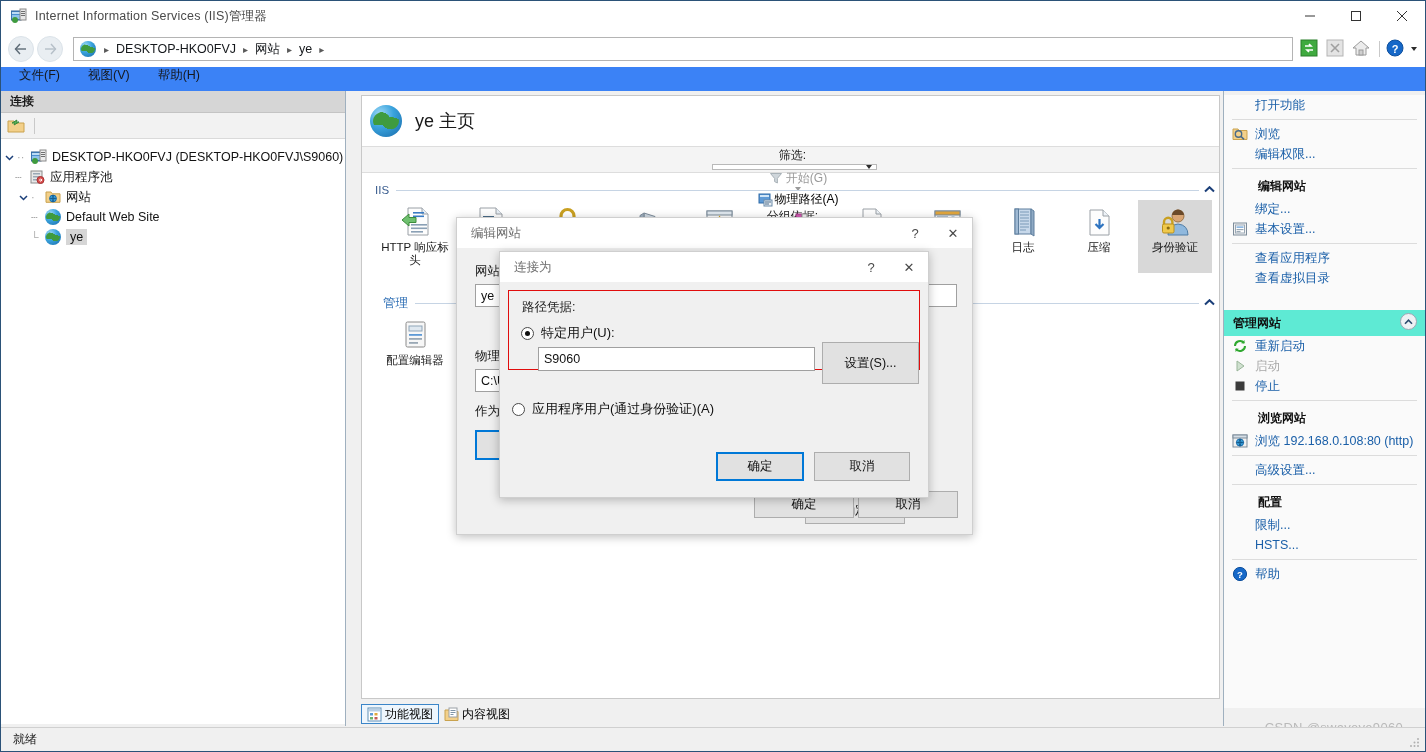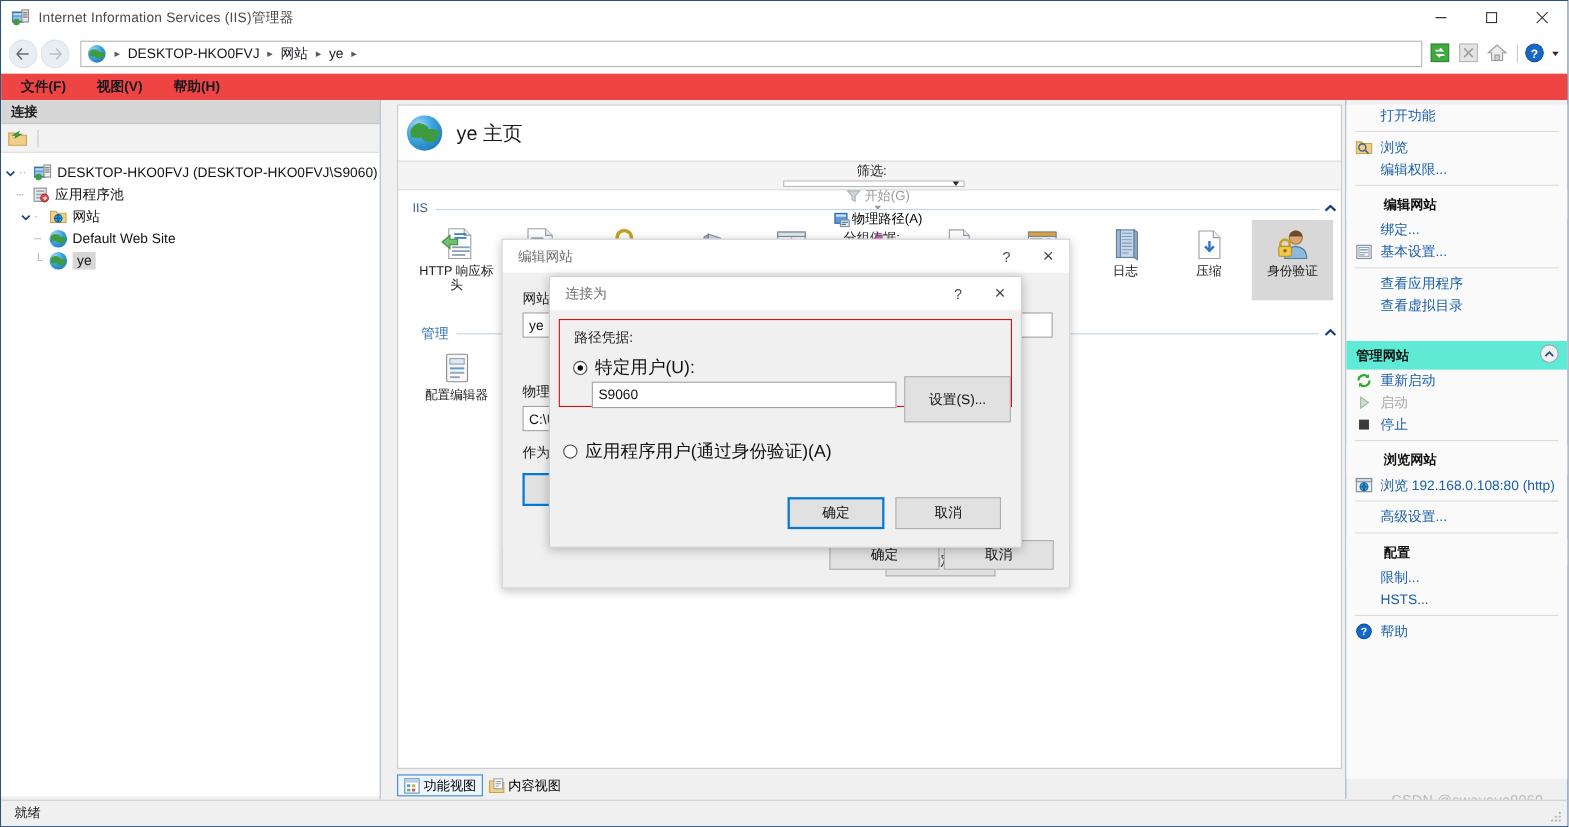--- a/index.html
+++ b/index.html
@@ -59,21 +59,21 @@
   }
   .crumb-globe { width: 16px; height: 16px; margin: 0 3px 0 2px; position: relative; flex:none;}
   .crumb-txt { font-size: 12.5px; color: #15181c; padding: 0 2px; }
   .crumb-sep { color: #5a5a5a; font-size: 10px; padding: 0 5px; }
   .addr-tools { display: flex; align-items: center; margin-left: 6px; }
   .tool-sq { width: 22px; height: 22px; margin-right: 4px; position: relative; }
 
   
   .menubar {
     position: absolute; left: 0; top: 66px; width: 1424px; height: 24px;
-    background: #ef4444; display: flex; align-items: center; padding-left: 18px; font-weight: bold;
+    background: #3b82f6; display: flex; align-items: flex-start; padding-left: 18px;
   }
   .menuitem { font-size: 12.5px; color: #15181c; margin-right: 28px; }
 
   
   .panel-header {
     height: 22px; background: #d6d6d6;
     border-bottom: 1px solid #c4c4c4;
     display: flex; align-items: center; padding-left: 9px;
     font-size: 12px; font-weight: bold; color: #1a1a1a;
   }
@@ -225,21 +225,21 @@
   }
   .btn {
     border: 1px solid #adadad; background: #e1e1e1; height: 27px;
     display: flex; align-items: center; justify-content: center;
     font-size: 12.5px; color: #111;
   }
   .btn.primary { border: 2px solid #0078d7; background: #e1e1e1; }
   .btn.flatblue { border: 2px solid #0078d7; background: #e1e1e1; }
 
   .redgroup { border: 1px solid #e10d0d; }
-  .radio-row { display: flex; align-items: center; font-size: 16px; color: #101010; }
+  .radio-row { display: flex; align-items: center; font-size: 13px; color: #101010; }
   .radio {
     width: 13px; height: 13px; border-radius: 50%; border: 1px solid #4a4a4a;
     background: #fff; margin-right: 7px; position: relative; flex: none;
   }
   .radio.on::after {
     content: ""; position: absolute; left: 3px; top: 3px;
     width: 5px; height: 5px; border-radius: 50%; background: #101010;
   }
 
   .watermark {

